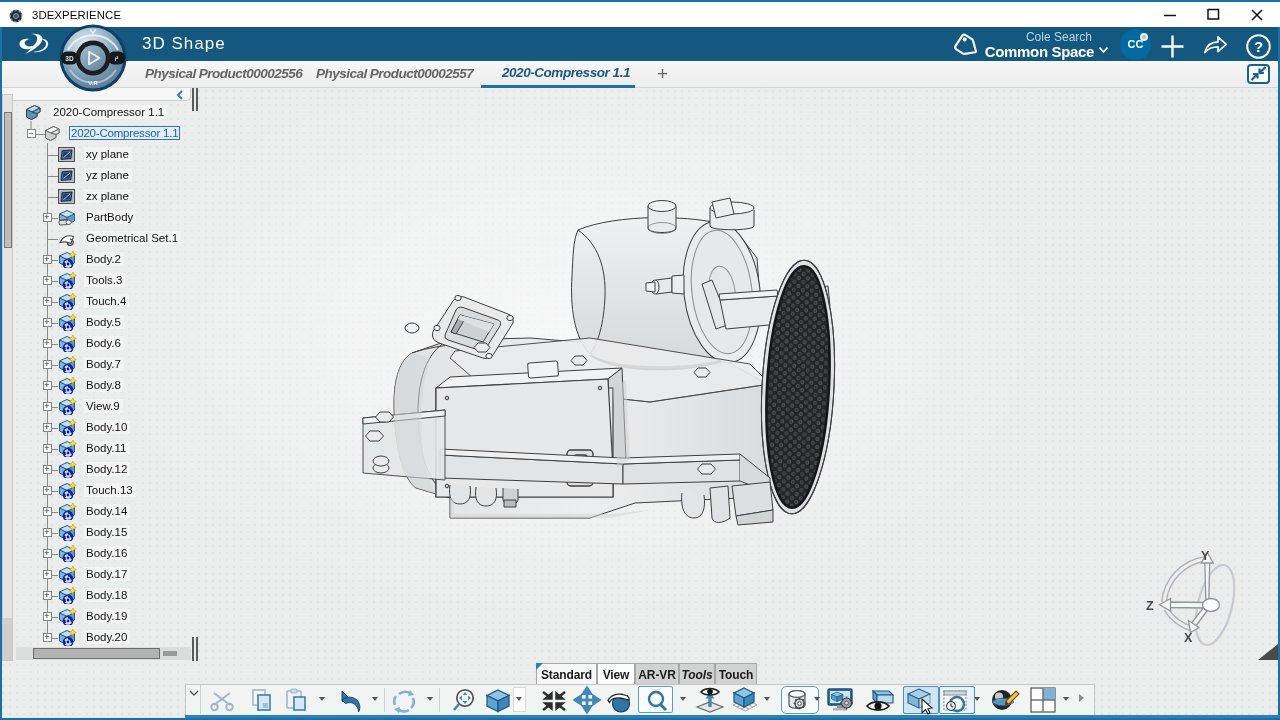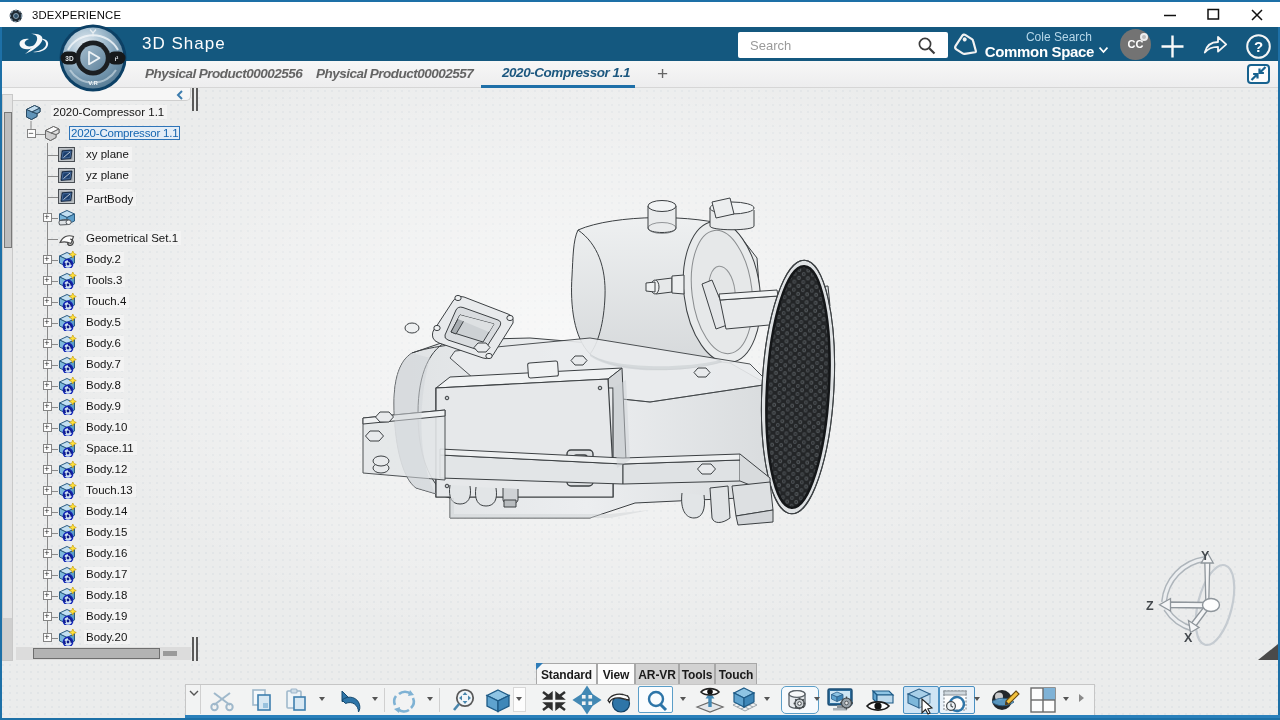--- a/index.html
+++ b/index.html
@@ -12,21 +12,21 @@
   #titletxt { position:absolute; left:32px; top:7px; font-size:11.3px; color:#0a0a0a; letter-spacing:0.15px; }
 
   
   #appbar { position:absolute; left:0; top:27px; width:1280px; height:34px; background:#14587f; }
   #shapetitle { position:absolute; left:142px; top:34px; font-size:17px; color:#fdfdfd; letter-spacing:1px; }
   #searchbox { position:absolute; left:738px; top:32px; width:210px; height:26px; background:#fff; border-radius:2px; }
   #searchtxt { position:absolute; left:12px; top:6px; font-size:13px; color:#9a9a9a; }
   #usr1 { position:absolute; right:188px; top:30px; font-size:12px; color:#b6d7e9; text-align:right; }
   #usr2 { position:absolute; right:186px; top:43px; font-size:15px; font-weight:bold; color:#ffffff; text-align:right; letter-spacing:-0.35px; }
   #chev { position:absolute; right:172px; top:46px; width:9px; height:8px; }
-  #avatar { position:absolute; left:1120px; top:29px; width:31px; height:31px; border-radius:50%; background:#737373; color:#fff; font-size:11px; font-weight:bold; text-align:center; line-height:31px; }
+  #avatar { position:absolute; left:1120px; top:29px; width:31px; height:31px; border-radius:50%; background:#0369a1; color:#fff; font-size:11px; font-weight:bold; text-align:center; line-height:31px; }
   #avdot { position:absolute; left:1140px; top:33px; width:8px; height:8px; border-radius:50%; background:#bdbdbd; border:2px solid #ededed; }
 
   
   #tabrow { position:absolute; left:0; top:61px; width:1280px; height:27px; background:linear-gradient(#f7f7f7,#ededee); border-bottom:1px solid #d6d6d6; }
   .dtab { position:absolute; top:66px; font-size:13.5px; font-style:italic; font-weight:bold; color:#646464; letter-spacing:-0.52px; }
   #atab { position:absolute; top:65px; font-size:13.5px; font-style:italic; font-weight:bold; color:#1c577f; letter-spacing:-0.45px; }
   #atabline { position:absolute; left:481px; top:85px; width:154px; height:3px; background:#1e6fa8; }
   #plustab { position:absolute; left:657px; top:63px; font-size:19px; font-weight:normal; color:#666; }
   #restorebtn { position:absolute; left:1247px; top:64px; width:23px; height:20px; border:2px solid #17628f; border-radius:4px; background:#fdfdfd; }
 
@@ -116,27 +116,20 @@
     <rect x="49.5" y="28.5" width="18" height="13" rx="6.5" fill="#16191b"></rect>
     <circle cx="35" cy="35" r="17.5" fill="#1b1f22"></circle>
     <circle cx="35" cy="35" r="12.8" fill="url(#cg2)"></circle>
     <path d="M31 28.8 L31 41.2 L41.5 35 Z" fill="none" stroke="#eef3f6" stroke-width="1.7" stroke-linejoin="round"></path>
     <text x="11.5" y="37.8" font-size="6.5" font-weight="bold" fill="#e8eef2" text-anchor="middle" font-family="Liberation Sans">3D</text>
     <text x="58.5" y="37.8" font-size="6" font-weight="bold" fill="#e8eef2" text-anchor="middle" font-family="Liberation Sans">i²</text>
     <path d="M32 6.5 L35 10 L38 6.5 M35 10 L35 13.5" fill="none" stroke="#e8eef2" stroke-width="1.2"></path>
     <text x="35" y="62" font-size="6" font-weight="bold" fill="#f0f4f7" text-anchor="middle" font-family="Liberation Sans">V.R</text>
   </svg>
 
-  <div id="searchbox">
-      <div id="searchtxt">Search</div>
-    <svg class="abs" style="left:178px;top:4px" width="22" height="20" viewBox="0 0 22 20">
-      <circle cx="9" cy="8" r="5.6" fill="none" stroke="#3c3c3c" stroke-width="1.7"></circle>
-      <line x1="13.2" y1="12.2" x2="18.5" y2="17.5" stroke="#3c3c3c" stroke-width="2.2"></line>
-    </svg>
-  </div>
 
   <svg class="abs" style="left:951px;top:31px" width="36" height="30" viewBox="0 0 36 30">
     <g transform="translate(3,2.5) rotate(33 12 12)">
       <path d="M3.5 6 Q3.5 3.5 6 3.5 L13.5 3.5 Q14.7 3.5 15.5 4.3 L23.3 11.3 Q24 12 23.3 12.7 L15.5 19.7 Q14.7 20.5 13.5 20.5 L6 20.5 Q3.5 20.5 3.5 18 Z" fill="none" stroke="#f2f2f2" stroke-width="2.2" stroke-linejoin="round"></path>
       <circle cx="7.6" cy="7.6" r="2.05" fill="#f2f2f2"></circle>
     </g>
   </svg>
   <div id="usr1">Cole Search</div>
   <div id="usr2">Common Space</div>
   <svg id="chev" viewBox="0 0 9 8">
@@ -444,21 +437,21 @@
         </svg>
 <div class="tlabel" style="left:84px;top:80px">yz plane</div>
 <svg class="tic" style="left:58px;top:101px" width="17" height="15" viewBox="0 0 17 15">
           <use href="#i-plane"></use>
         </svg>
 <div class="tlabel" style="left:84px;top:101px">zx plane</div>
 <div class="exp" style="left:42.5px;top:125.0px">+</div>
 <svg class="tic" style="left:57px;top:121px" width="20" height="17" viewBox="0 0 20 17">
           <use href="#i-pbody"></use>
         </svg>
-<div class="tlabel" style="left:84px;top:104px">PartBody</div>
+<div class="tlabel" style="left:84px;top:122px">PartBody</div>
 <svg class="tic" style="left:58px;top:142px" width="17" height="16" viewBox="0 0 17 16">
           <use href="#i-geo"></use>
         </svg>
 <div class="tlabel" style="left:84px;top:143px">Geometrical Set.1</div>
 <div class="exp" style="left:42.5px;top:167.0px">+</div>
 <svg class="tic" style="left:57px;top:163px" width="20" height="17" viewBox="0 0 20 17">
           <use href="#i-body"></use>
         </svg>
 <div class="tlabel" style="left:84px;top:164px">Body.2</div>
 <div class="exp" style="left:42.5px;top:188.0px">+</div>
@@ -488,31 +481,31 @@
 <div class="tlabel" style="left:84px;top:269px">Body.7</div>
 <div class="exp" style="left:42.5px;top:293.0px">+</div>
 <svg class="tic" style="left:57px;top:289px" width="20" height="17" viewBox="0 0 20 17">
           <use href="#i-body"></use>
         </svg>
 <div class="tlabel" style="left:84px;top:290px">Body.8</div>
 <div class="exp" style="left:42.5px;top:314.0px">+</div>
 <svg class="tic" style="left:57px;top:310px" width="20" height="17" viewBox="0 0 20 17">
           <use href="#i-body"></use>
         </svg>
-<div class="tlabel" style="left:84px;top:311px">Body.9</div>
+<div class="tlabel" style="left:84px;top:311px">View.9</div>
 <div class="exp" style="left:42.5px;top:335.0px">+</div>
 <svg class="tic" style="left:57px;top:331px" width="20" height="17" viewBox="0 0 20 17">
           <use href="#i-body"></use>
         </svg>
 <div class="tlabel" style="left:84px;top:332px">Body.10</div>
 <div class="exp" style="left:42.5px;top:356.0px">+</div>
 <svg class="tic" style="left:57px;top:352px" width="20" height="17" viewBox="0 0 20 17">
           <use href="#i-body"></use>
         </svg>
-<div class="tlabel" style="left:84px;top:353px">Space.11</div>
+<div class="tlabel" style="left:84px;top:353px">Body.11</div>
 <div class="exp" style="left:42.5px;top:377.0px">+</div>
 <svg class="tic" style="left:57px;top:373px" width="20" height="17" viewBox="0 0 20 17">
           <use href="#i-body"></use>
         </svg>
 <div class="tlabel" style="left:84px;top:374px">Body.12</div>
 <div class="exp" style="left:42.5px;top:398.0px">+</div>
 <svg class="tic" style="left:57px;top:394px" width="20" height="17" viewBox="0 0 20 17">
           <use href="#i-body"></use>
         </svg>
 <div class="tlabel" style="left:84px;top:395px">Touch.13</div>
@@ -553,21 +546,21 @@
 <div class="tlabel" style="left:84px;top:542px">Body.20</div>
 </div>
 
     <div class="btab" style="left:536px;width:61px;background:#f7f7f7;">Standard
       <svg class="abs" style="left:-1px;top:-1px" width="7" height="7" viewBox="0 0 7 7">
           <path d="M0 0 L7 0 L0 7 Z" fill="#2e7cb8"></path>
         </svg>
     </div>
     <div class="btab" style="left:597px;width:38px;background:#fdfdfd;">View</div>
     <div class="btab" style="left:635px;width:44px;background:#d2d2d2;">AR-VR</div>
-    <div class="btab" style="left:679px;width:36px;background:#d2d2d2;">Tools</div>
+    <div class="btab" style="left:679px;width:36px;background:#d2d2d2;font-style:italic;">Tools</div>
     <div class="btab" style="left:715px;width:42px;background:#d2d2d2;">Touch</div>
 
     <div id="toolbar">
 <div class="abs" style="left:0;top:0;width:15px;height:29px;border-right:1px solid #d0d0d0"></div>
 <svg class="abs" style="left:3px;top:4px" width="10" height="8" viewBox="0 0 10 8">
           <path d="M1 2 L5 6 L9 2" fill="none" stroke="#555" stroke-width="1.4"></path>
         </svg>
 <svg class="abs" style="left:23px;top:2px" width="28" height="28" viewBox="0 0 28 28">
           <g stroke="#9fb8cb" stroke-width="2" fill="none">
 <line x1="5" y1="6" x2="21" y2="18"></line>

